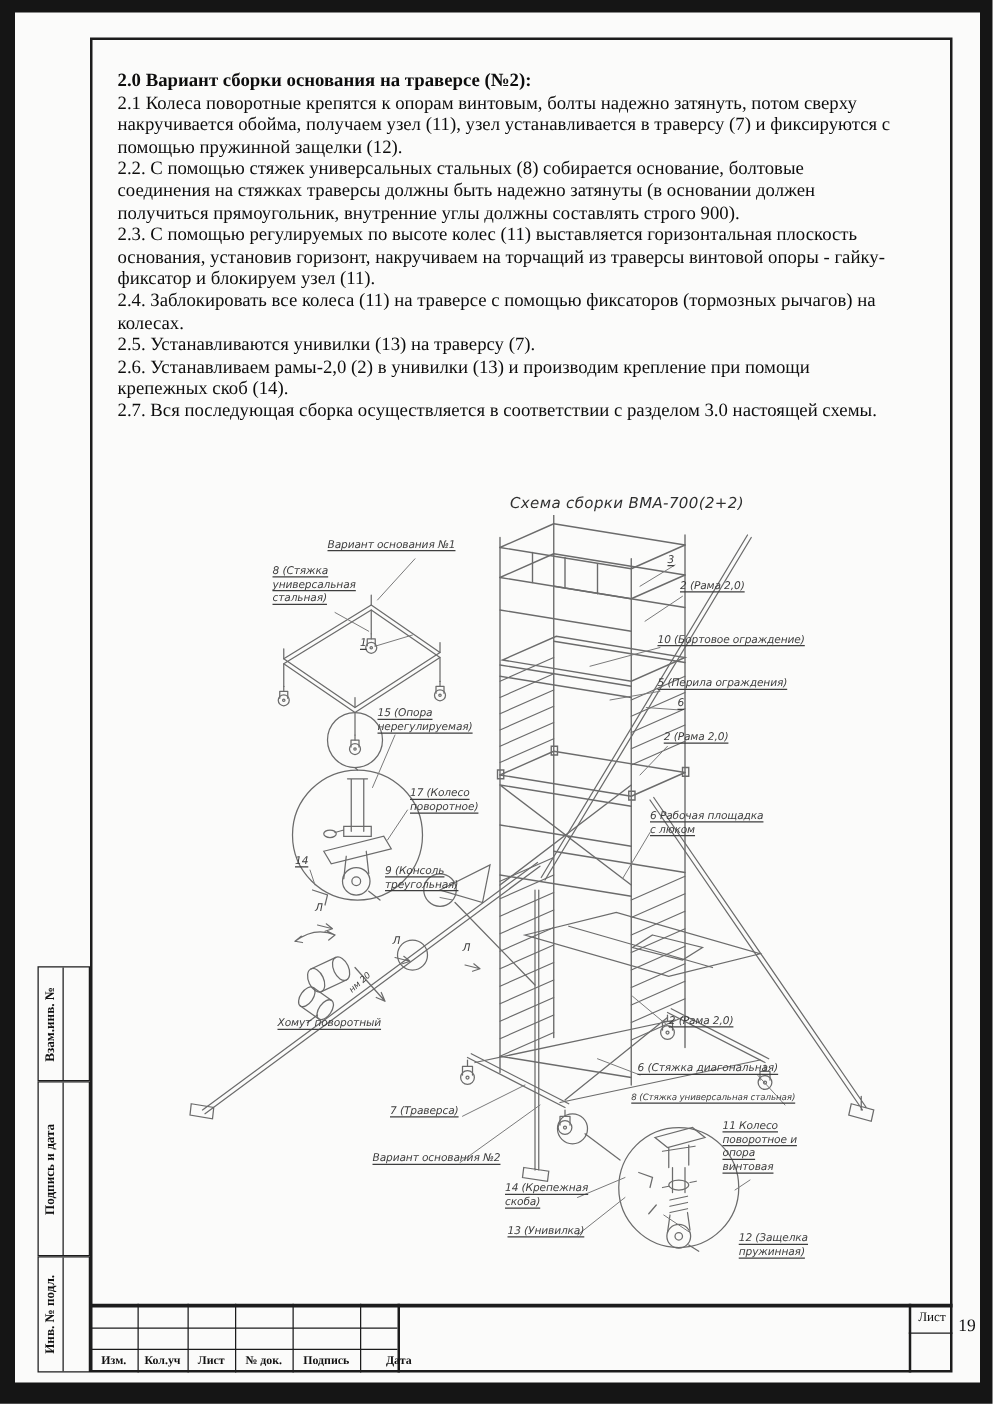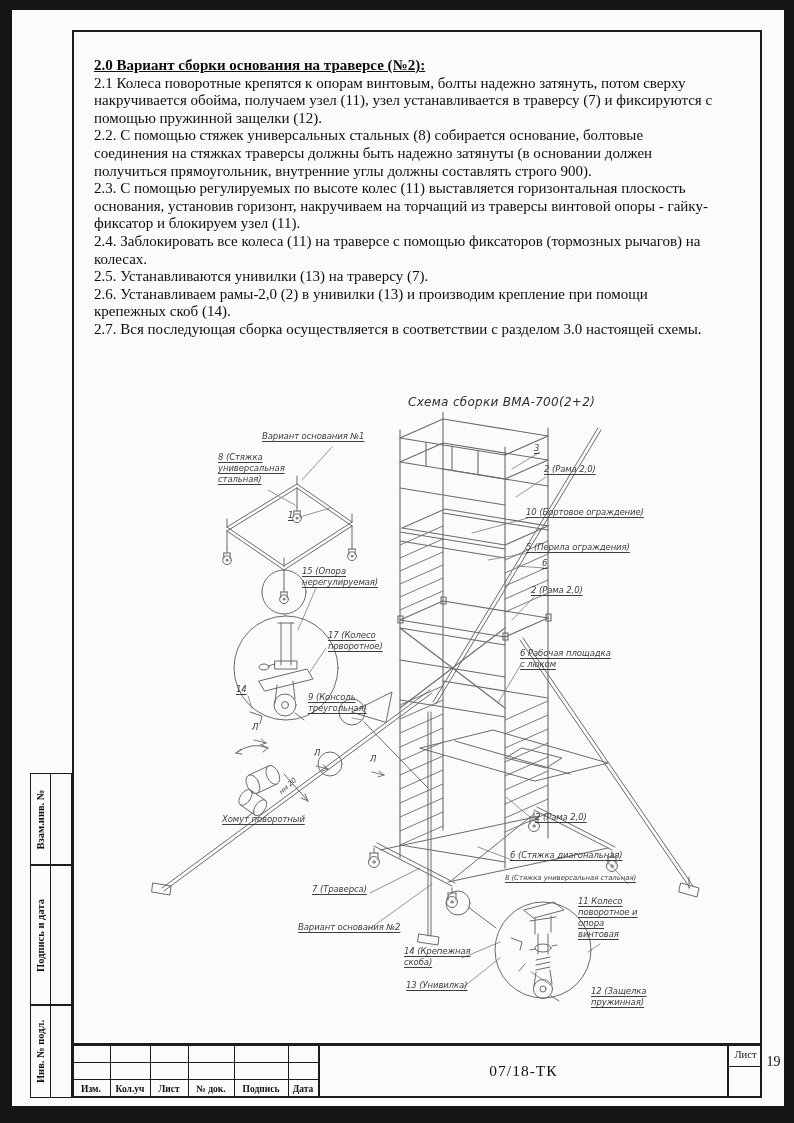--- a/index.html
+++ b/index.html
@@ -6,21 +6,21 @@
   .root { position:relative; width:794px; height:1123px; background:#151515;
           font-family:"Liberation Serif", serif; overflow:hidden; }
   .paper { position:absolute; left:12px; top:10px; width:772px; height:1096px; background:#fbfbfa; }
   .frame { position:absolute; left:72px; top:30px; width:690px; height:1068px;
            border:2px solid #1c1c1c; box-sizing:border-box; }
 
   
   .doc-text { position:absolute; left:94px; top:57px; width:622px; font-size:15px;
               line-height:17.6px; color:#0d0d0d; }
   .doc-text p { margin:0; }
-  .doc-text .head { font-weight:bold;text-decoration:underline; }
+  .doc-text .head { font-weight:bold; }
 
   
   .dlabel { position:absolute; font-family:"DejaVu Sans", sans-serif; font-style:italic;
             font-size:8.5px; color:#3e3e3e; line-height:1.3; white-space:pre-line;
             text-decoration:underline; text-decoration-thickness:0.7px;
             text-underline-offset:2px; letter-spacing:-0.1px; }
   .nou { text-decoration:none; }
   .tiny { font-size:7px; }
   .diagram-title { position:absolute; left:408px; top:395px; width:244px; 
                    font-family:"DejaVu Sans", sans-serif; font-style:italic; font-size:12px;
@@ -252,18 +252,17 @@
   <div class="tbl-v" style="left:288px; top:1043px; width:1.4px; height:55px;"></div>
   <div class="tbl-v" style="left:318px; top:1043px; width:2px; height:55px;"></div>
   <div class="tbl-v" style="left:727px; top:1043px; width:1.8px; height:55px;"></div>
   <div class="tbl-h" style="left:727px; top:1066px; width:35px; height:1.4px;"></div>
 
   <div class="tb-cell tb-colhead" style="left:72px; top:1081px; width:38px; height:15px;">Изм.</div>
   <div class="tb-cell tb-colhead" style="left:110px; top:1081px; width:40px; height:15px;">Кол.уч</div>
   <div class="tb-cell tb-colhead" style="left:150px; top:1081px; width:38px; height:15px;">Лист</div>
   <div class="tb-cell tb-colhead" style="left:188px; top:1081px; width:46px; height:15px;">№ док.</div>
   <div class="tb-cell tb-colhead" style="left:234px; top:1081px; width:54px; height:15px;">Подпись</div>
-  <div class="tb-cell tb-colhead" style="left:288px; top:1081px; width:30px; height:15px;">Дата</div>
-
-  <div class="tb-cell tb-doc" style="left:320px; top:1045px; width:407px; height:51px;">07/18-ТК</div>
+  <div class="tb-cell tb-colhead" style="left:304px; top:1081px; width:30px; height:15px;">Дата</div>
+
   <div class="tb-cell tb-sheetlbl" style="left:729px; top:1044px; width:33px; height:21px;">Лист</div>
   <div class="tb-cell tb-sheetnum" style="left:729px; top:1047px; width:33px; height:29px;padding-left:28px;">19</div>
 </div>
 
 </body></html>

